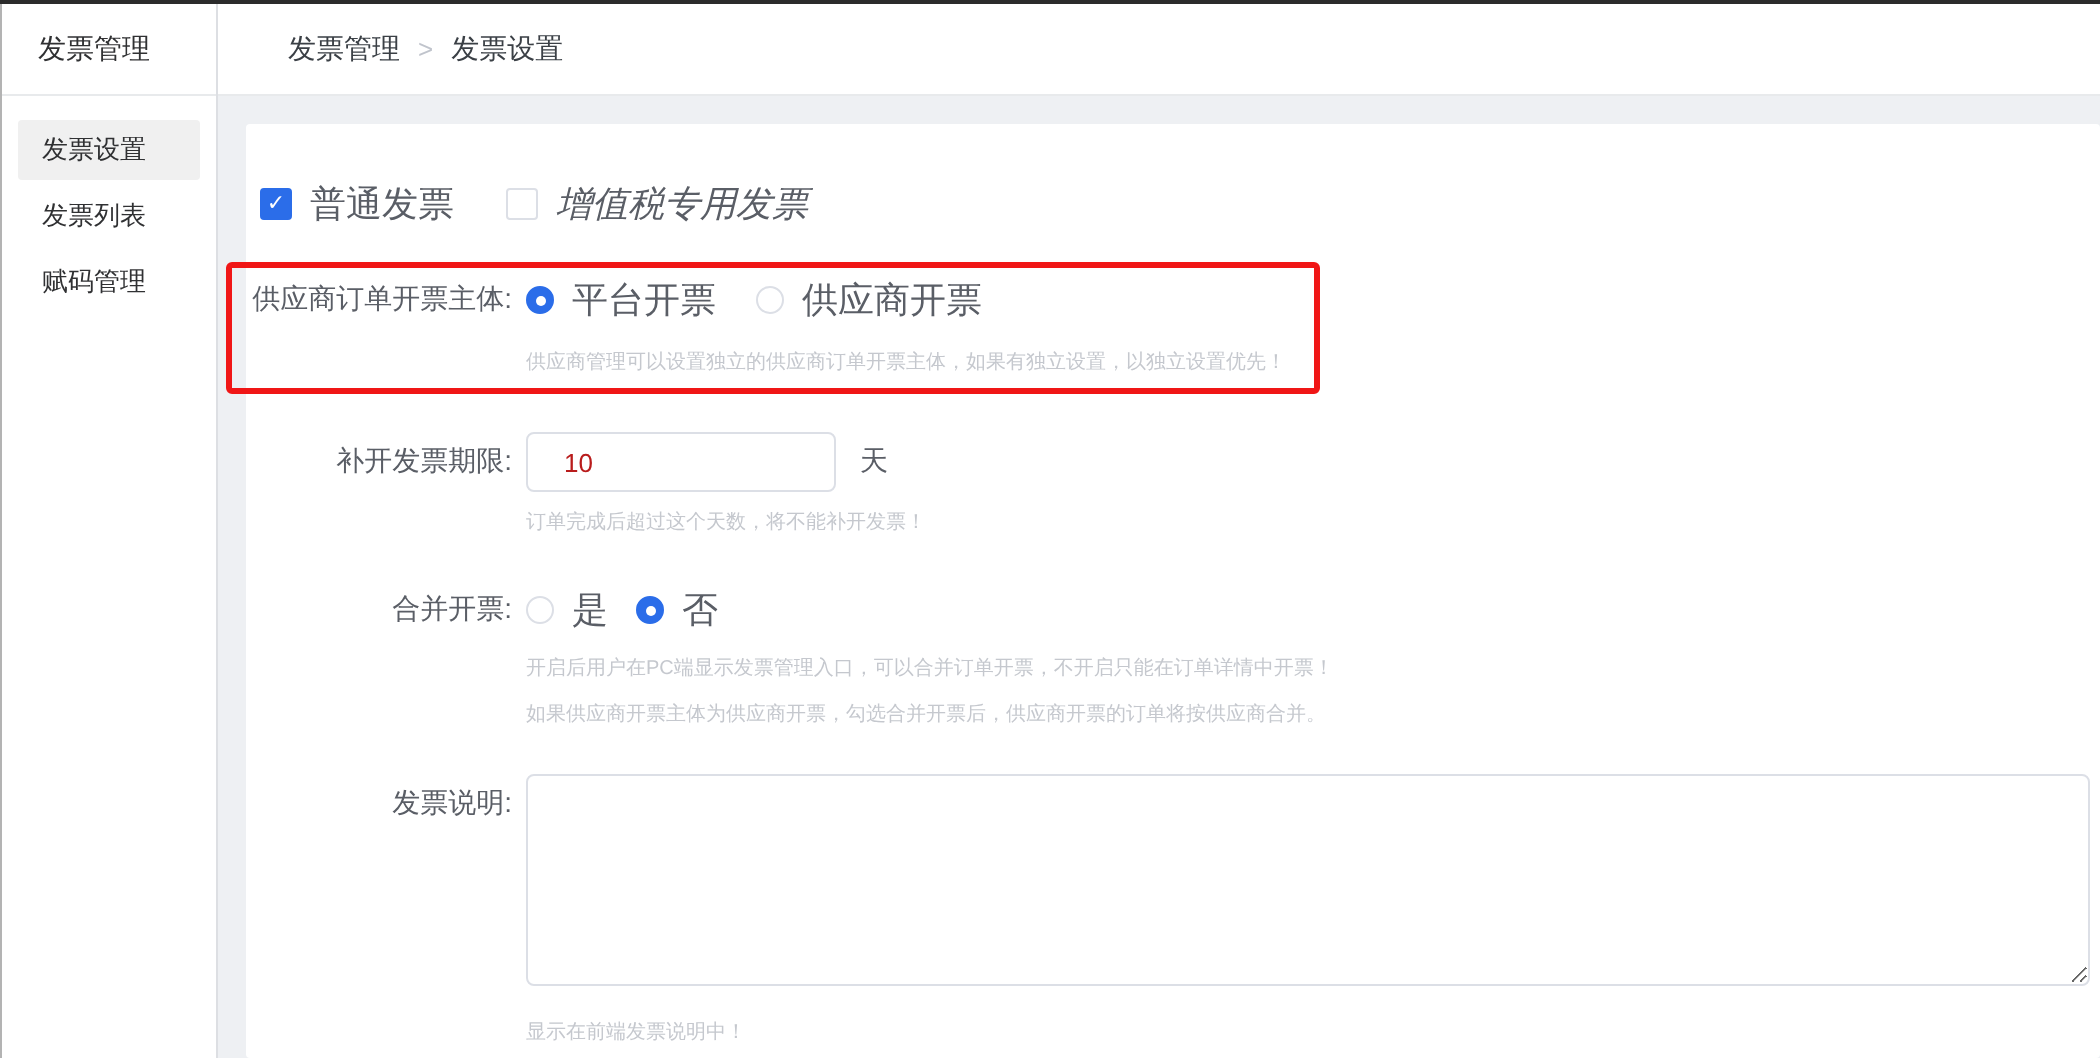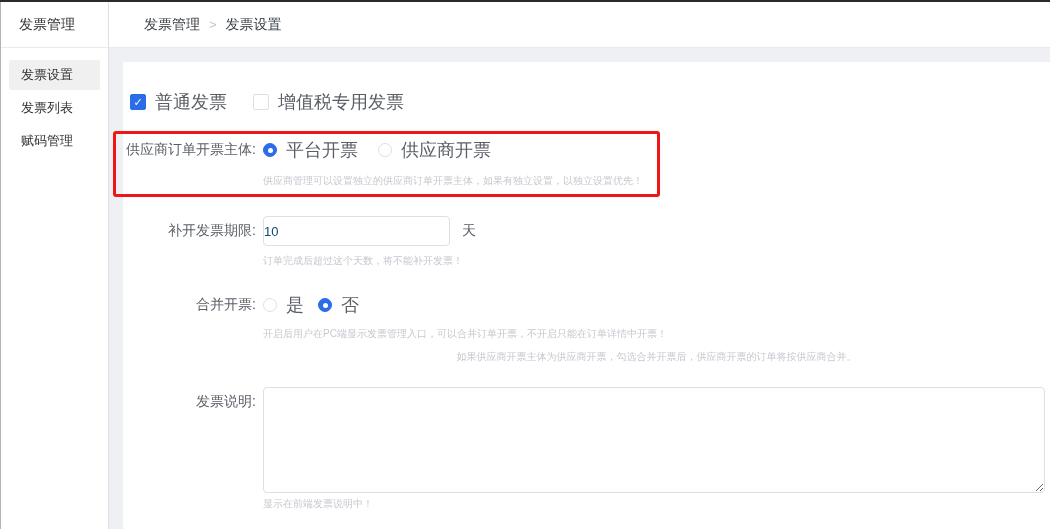--- a/index.html
+++ b/index.html
@@ -42,37 +42,37 @@
   .checkbox.checked { background:#2b6de9; border-color:#2b6de9; color:#fff; font-size:11px; font-weight:bold; line-height:1; }
 
   .radio { width:14px; height:14px; border-radius:50%; border:1px solid #dcdfe6; background:#fff; display:inline-flex; align-items:center; justify-content:center; }
   .radio.checked { background:#2b6de9; border-color:#2b6de9; }
   .radio.checked::after { content:""; width:5px; height:5px; border-radius:50%; background:#fff; }
 
   .helper-row { display:flex; }
   .helper-row .flabel { visibility:hidden; }
   .helper { margin-left:7px; color:#c5c8ce; font-size:10px; }
 
-  .text-input { width:187px; height:30px; border:1px solid #dcdfe6; border-radius:4px; padding:0 0; font-size:13px; color:#0c4a6e; font-family:inherit; outline:none; background:#fff; }
+  .text-input { width:155px; height:30px; border:1px solid #dcdfe6; border-radius:4px; padding:0 18px; font-size:13px; color:#b91c1c; font-family:inherit; outline:none; background:#fff; }
   .unit { margin-left:12px; color:#5a5e66; }
 
   .note-area { width:782px; height:106px; border:1px solid #dcdfe6; border-radius:4px; padding:6px 10px; font-family:inherit; font-size:13px; color:#5a5e66; outline:none; resize:both; }
 
   
   .m-row2 { margin-top:24px; }
   .m-help2 { margin-top:12px; }
   .m-row3 { margin-top:28px; }
   .m-help3 { margin-top:8px; }
   .m-row4 { margin-top:25px; }
   .m-help4a { margin-top:10px; }
-  .m-help4b { margin-top:9px;justify-content:center; }
+  .m-help4b { margin-top:9px; }
   .m-row5 { margin-top:23px; }
-  .m-help5 { margin-top:4px; }
+  .m-help5 { margin-top:16px; }
 
-  .gap-26 { margin-left:26px; }
+  .gap-26 { margin-left:26px;font-style:italic; }
   .gap-20 { margin-left:20px; }
   .gap-14 { margin-left:14px; }
 
   
   .red-box { position:absolute; left:113px; top:131px; width:547px; height:66px; border:3px solid #f01616; border-radius:3px; pointer-events:none; }
 </style>
 </head>
 <body>
 
 <div class="top-edge"></div>

